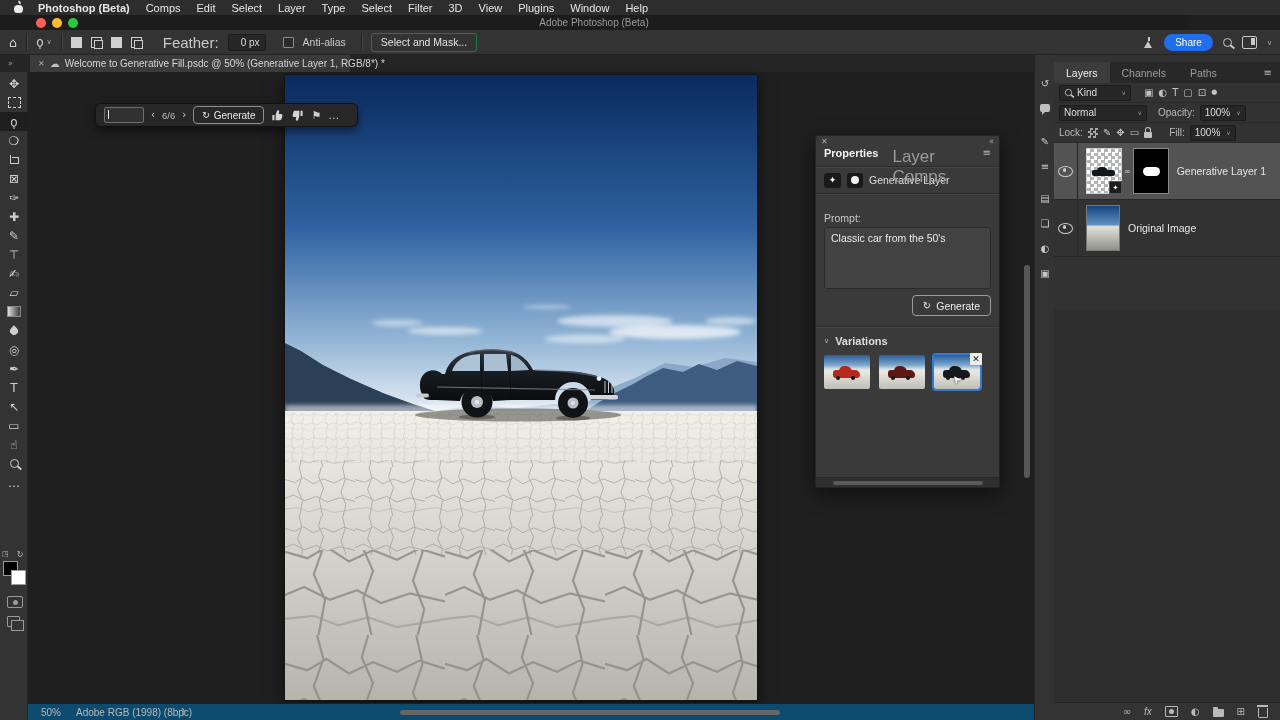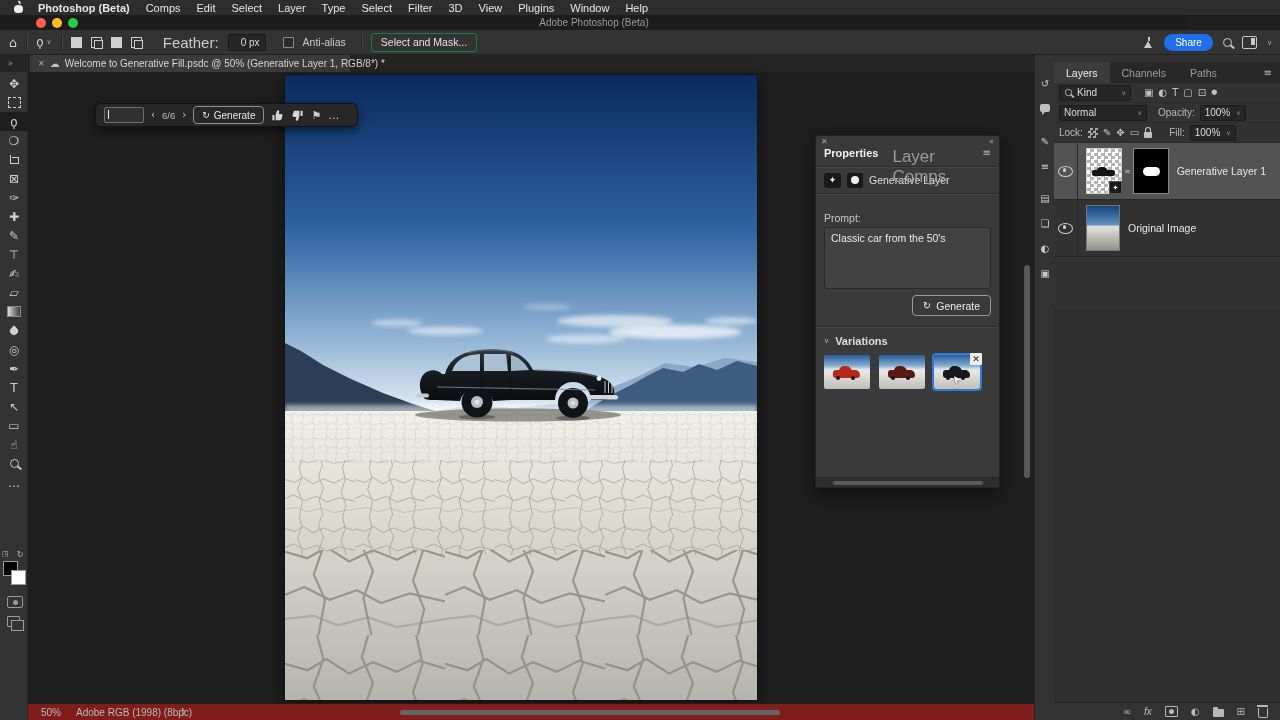--- a/index.html
+++ b/index.html
@@ -73,21 +73,21 @@
   .scrmode{position:absolute;left:7px;top:544px;width:11px;height:9px;border:1px solid #9a9a9a;border-radius:1px;}
   .scrmode::after{content:'';position:absolute;left:3px;top:3px;width:11px;height:9px;border:1px solid #9a9a9a;background:#333;}
 
   
   #pasteboard{left:28px;top:72px;width:1006px;height:631px;background:#1f1f1f;}
   #canvas{left:285px;top:75px;width:472px;height:625px;box-shadow:0 0 0 1px #141414,0 5px 16px rgba(0,0,0,.55);}
   .vscroll{left:1024px;top:265px;width:6px;height:213px;background:#616161;border-radius:3px;opacity:.85;}
   .hscroll{left:400px;top:710px;width:380px;height:5px;background:#656565;border-radius:2.5px;}
 
   
-  #statusbar{left:28px;top:703px;width:1006px;height:17px;background:#7f1d1d;border-top:1px solid #1d1d1d;box-sizing:border-box;}
+  #statusbar{left:28px;top:703px;width:1006px;height:17px;background:#0c4a6e;border-top:1px solid #1d1d1d;box-sizing:border-box;}
   #statusbar .s{position:absolute;top:3px;font-size:10px;color:#b9b9b9;}
 
   
   #dockcol{left:1034px;top:55px;width:20px;height:665px;background:#333;border-left:1px solid #242424;box-sizing:border-box;}
   .dock-ic{position:absolute;left:0;width:20px;height:20px;display:flex;align-items:center;justify-content:center;color:#c6c6c6;font-size:10px;}
   .bubble{width:10px;height:8px;background:#c0c0c0;border-radius:2px;position:relative;}
   .bubble::after{content:'';position:absolute;bottom:-3px;left:2px;border:3px solid transparent;border-top-color:#c0c0c0;border-left-color:#c0c0c0;}
 
   
   #rightpanel{left:1054px;top:55px;width:226px;height:665px;background:#323232;}

